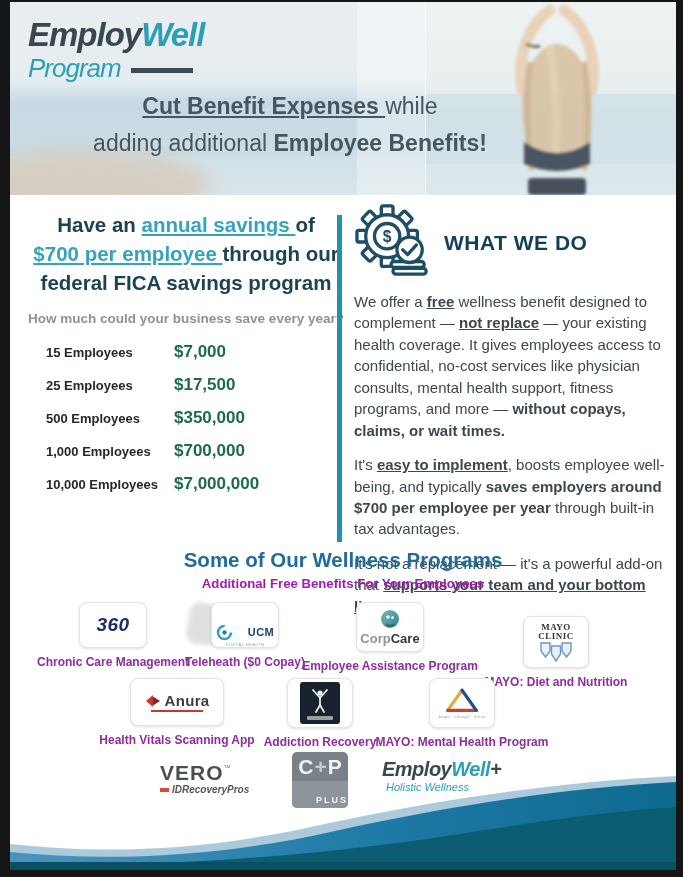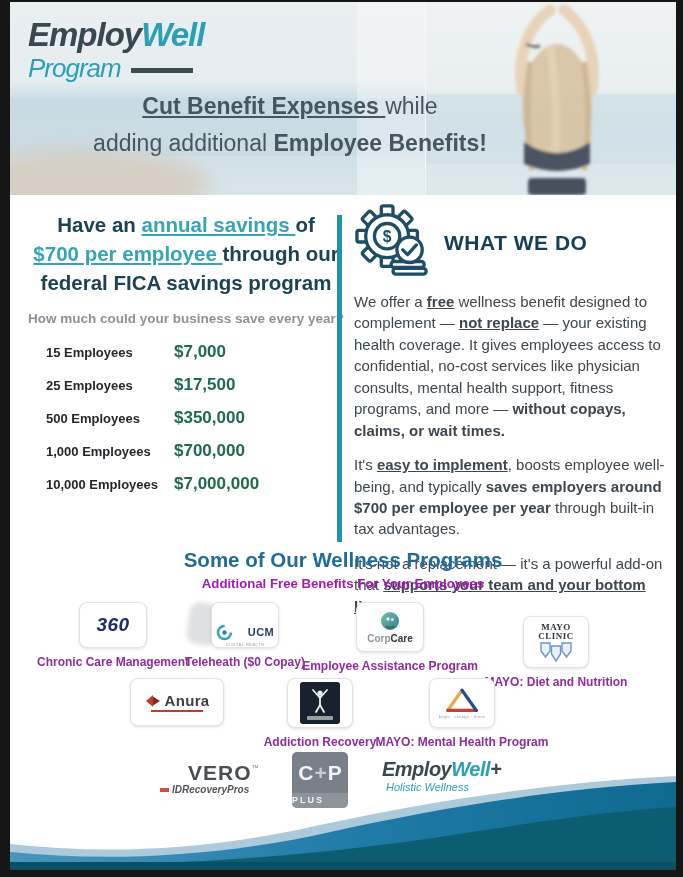--- a/index.html
+++ b/index.html
@@ -57,46 +57,46 @@
   .prog-card{display:inline-block;background:#fff;border:1px solid #e3e3e3;border-radius:8px;
              box-shadow:0 1px 3px rgba(0,0,0,.13);display:inline-flex;align-items:center;justify-content:center;
              flex-direction:column;}
   .prog-label{margin-top:7px;font-size:12px;font-weight:700;color:#8e2d9e;}
   .smudge{position:absolute;left:178px;top:601px;width:34px;height:42px;background:#b9bcbf;
           border-radius:10px 18px 14px 10px;opacity:.45;filter:blur(2px);transform:rotate(8deg);}
   .logo-360{font-size:19px;font-weight:800;font-style:italic;color:#1b2d6b;letter-spacing:.5px;}
   .ucm-wrap{display:flex;align-items:center;gap:15px;margin-top:21px;}
   .ucm-text{font-size:11px;font-weight:800;color:#223f6a;letter-spacing:.5px;line-height:1;}
   .ucm-sub{font-size:4px;color:#8fa6b5;letter-spacing:.5px;margin-top:1px;}
-  .cc-text{font-size:10px;margin-top:2px;text-align:center;}
+  .cc-text{font-size:13px;margin-top:2px;text-align:center;}
   .cc1{color:#8e959c;font-weight:600;}
   .cc2{color:#2e3844;font-weight:800;}
   .mayo-top{font-family:"Liberation Serif",serif;font-size:9px;font-weight:700;color:#30363c;
             line-height:1.05;letter-spacing:.5px;}
   .anura-wrap{display:flex;align-items:center;gap:4px;}
   .anura-text{font-size:15px;font-weight:700;color:#3a3f45;letter-spacing:.3px;}
   .anura-line{height:2px;background:#c23b2e;margin-top:1px;}
   .dark-card{width:40px;height:42px;background:#18222e;border-radius:3px;display:flex;
              flex-direction:column;align-items:center;justify-content:flex-end;}
   .dark-card-bar{width:26px;height:4px;background:#cfd6cf;opacity:.7;margin:3px 0 4px 0;border-radius:1px;}
   .tri-sub{font-size:4px;color:#9aa0a8;margin-top:1px;letter-spacing:.3px;}
 
   
   .vero{position:absolute;left:150px;top:760px;line-height:1;}
-  .vero-name{font-size:21px;font-weight:800;color:#494e54;letter-spacing:1px;margin-left:28px;}
+  .vero-name{font-size:21px;font-weight:800;color:#494e54;letter-spacing:1px;}
   .vero-tm{font-size:7px;color:#74797e;vertical-align:10px;}
   .vero-red{display:inline-block;width:9px;height:4px;background:#d84b3a;margin-right:3px;vertical-align:1px;}
   .vero-sub{font-size:10px;font-style:italic;font-weight:700;color:#51565c;margin-top:2px;}
   .cpblock{position:absolute;left:282px;top:750px;width:56px;height:56px;background:#798087;border-radius:5px;
            display:flex;flex-direction:column;align-items:center;justify-content:flex-end;overflow:hidden;}
   .cp-letters{flex:1;display:flex;align-items:center;justify-content:center;
               font-size:21px;font-weight:800;color:#f2f4f5;letter-spacing:0;}
   .cp-plus{color:#c6cdd2;font-weight:800;margin:0 1px;}
-  .cp-band{width:100%;background:#8d959b;text-align:left;font-size:9px;font-weight:700;
-           color:#f2f4f5;letter-spacing:2px;padding:2px 0 3px 0;}
+  .cp-band{width:100%;background:#8d959b;text-align:right;font-size:9px;font-weight:700;
+           color:#f2f4f5;letter-spacing:2px;padding:14px 0 3px 0;}
   .ewplus{position:absolute;left:372px;top:757px;line-height:1;}
   .ew-main{font-size:20px;font-weight:700;font-style:italic;letter-spacing:-.5px;}
   .ew-sub{font-size:11px;font-style:italic;color:#2b9fb6;margin-top:3px;margin-left:4px;}
 
   
   .wave{position:absolute;left:0;bottom:0;width:666px;height:108px;}
 </style>
 </head>
 <body>
 
@@ -269,20 +269,21 @@
       <div class="prog-card" style="width:92px;height:46px;">
         <div class="anura-wrap">
           <svg width="16" height="14" viewBox="0 0 16 14">
             <path d="M1,7 L8,1 L8,13 Z" fill="#c23b2e"></path>
             <path d="M15,7 L8,2.5 L8,11.5 Z" fill="#7e2a22"></path>
           </svg>
           <span class="anura-text">Anura</span>
         </div>
         <div class="anura-line" style="width:52px;"></div>
       </div>
+      <div class="prog-label">Health Vitals Scanning App</div>
     </div>
 
     <div class="prog-item" style="left:352px;top:676px;">
       <div class="prog-card" style="width:64px;height:48px;">
         <svg width="40" height="26" viewBox="0 0 60 40">
           <g stroke-width="5" fill="none" stroke-linecap="round">
             <path d="M30,5 L8,36" stroke="#e6a93c"></path>
             <path d="M8,36 L52,36" stroke="#c24034"></path>
             <path d="M52,36 L30,5" stroke="#234e8c"></path>
           </g>

